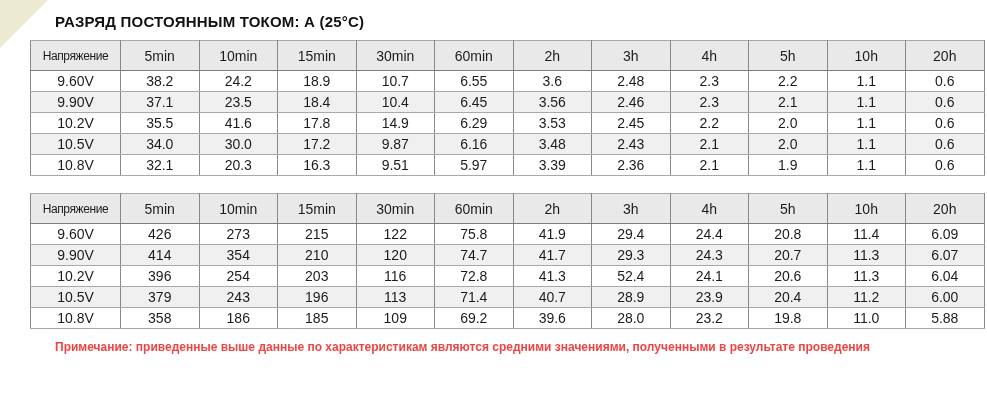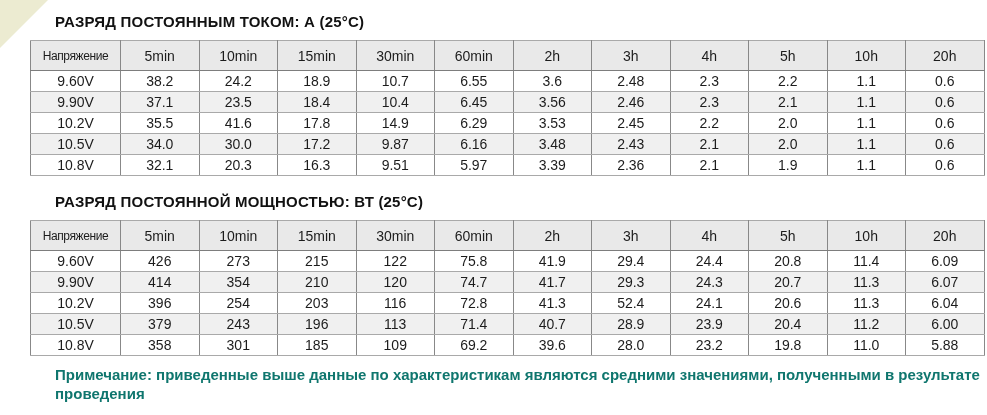--- a/index.html
+++ b/index.html
@@ -71,24 +71,24 @@
     letter-spacing: -0.4px;
   }
   table.data-table td {
     height: 20px;
   }
   table.data-table tr.alt td {
     background: #f0f0f0;
   }
   .note {
     margin: 9px 0 0 25px;
-    font-size: 15px;
+    font-size: 12px;
     line-height: 19px;
     font-weight: bold;
-    color: #0f766e;
+    color: #ef4444;
   }
 </style>
 </head>
 <body>
 
 <div class="page">
   <div class="corner-triangle"></div>
 
   <div class="content">
     <div class="spacer-top"></div>
@@ -197,21 +197,20 @@
               <td>1.1</td>
               <td>0.6</td>
             </tr>
           </tbody>
         </table>
     </section>
 
     <div class="spacer-mid"></div>
 
     <section>
-      <h2 class="section-title">РАЗРЯД ПОСТОЯННОЙ МОЩНОСТЬЮ: ВТ (25°C)</h2>
       <table class="data-table" data-table="1">
           <colgroup>
             <col style="width: 90px;">
             <col style="width: 78.5px;">
             <col style="width: 78.5px;">
             <col style="width: 78.5px;">
             <col style="width: 78.5px;">
             <col style="width: 78.5px;">
             <col style="width: 78.5px;">
             <col style="width: 78.5px;">
@@ -289,21 +288,21 @@
               <td>40.7</td>
               <td>28.9</td>
               <td>23.9</td>
               <td>20.4</td>
               <td>11.2</td>
               <td>6.00</td>
             </tr>
             <tr>
               <td>10.8V</td>
               <td>358</td>
-              <td>301</td>
+              <td>186</td>
               <td>185</td>
               <td>109</td>
               <td>69.2</td>
               <td>39.6</td>
               <td>28.0</td>
               <td>23.2</td>
               <td>19.8</td>
               <td>11.0</td>
               <td>5.88</td>
             </tr>

